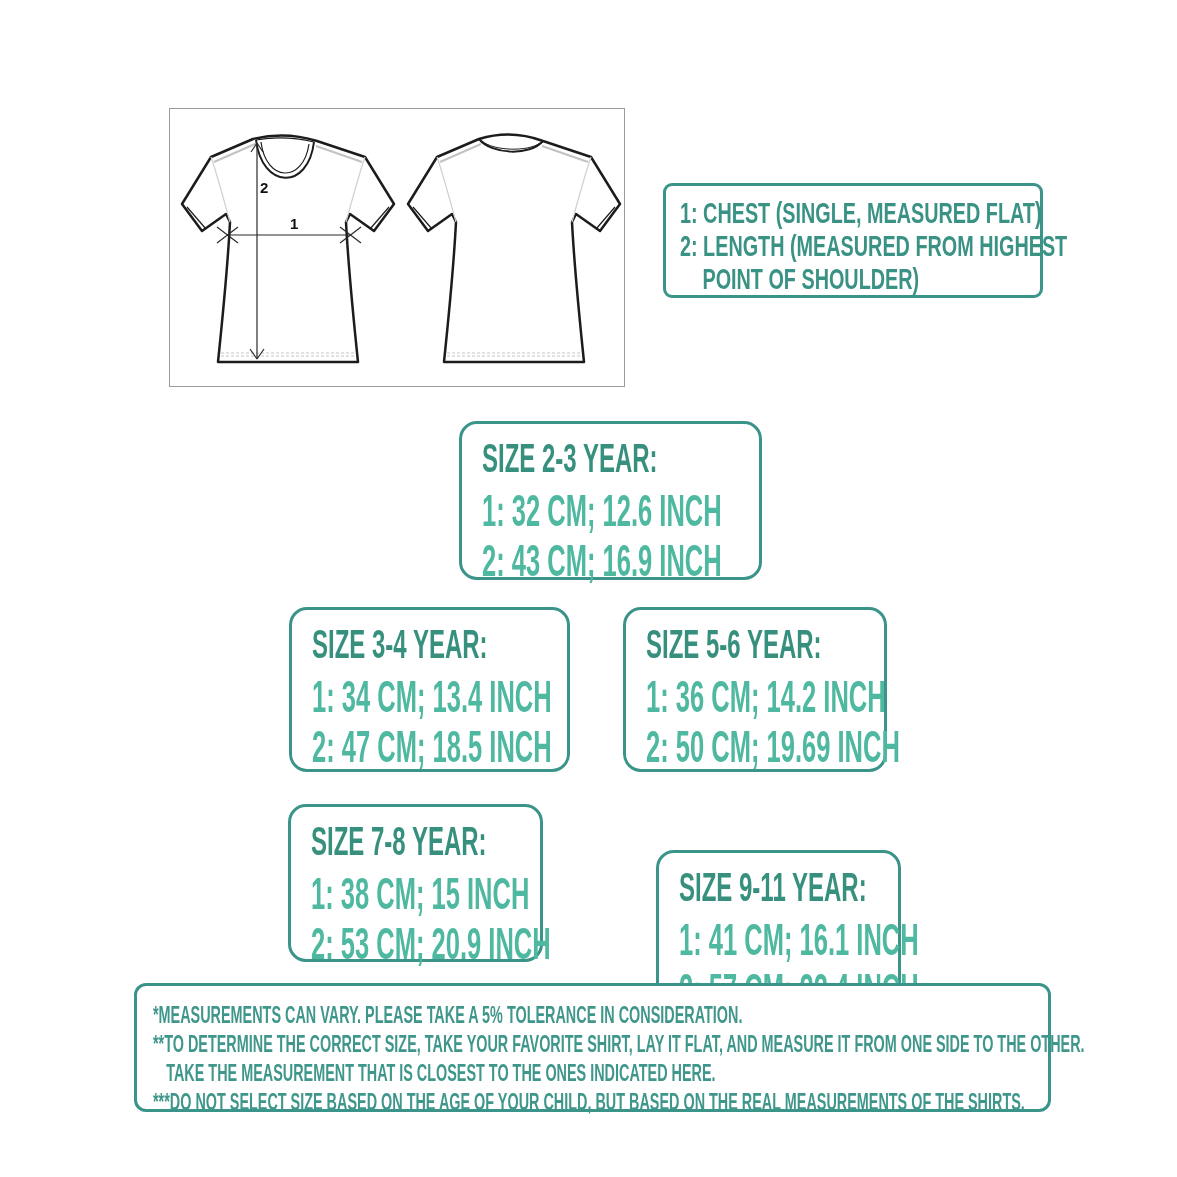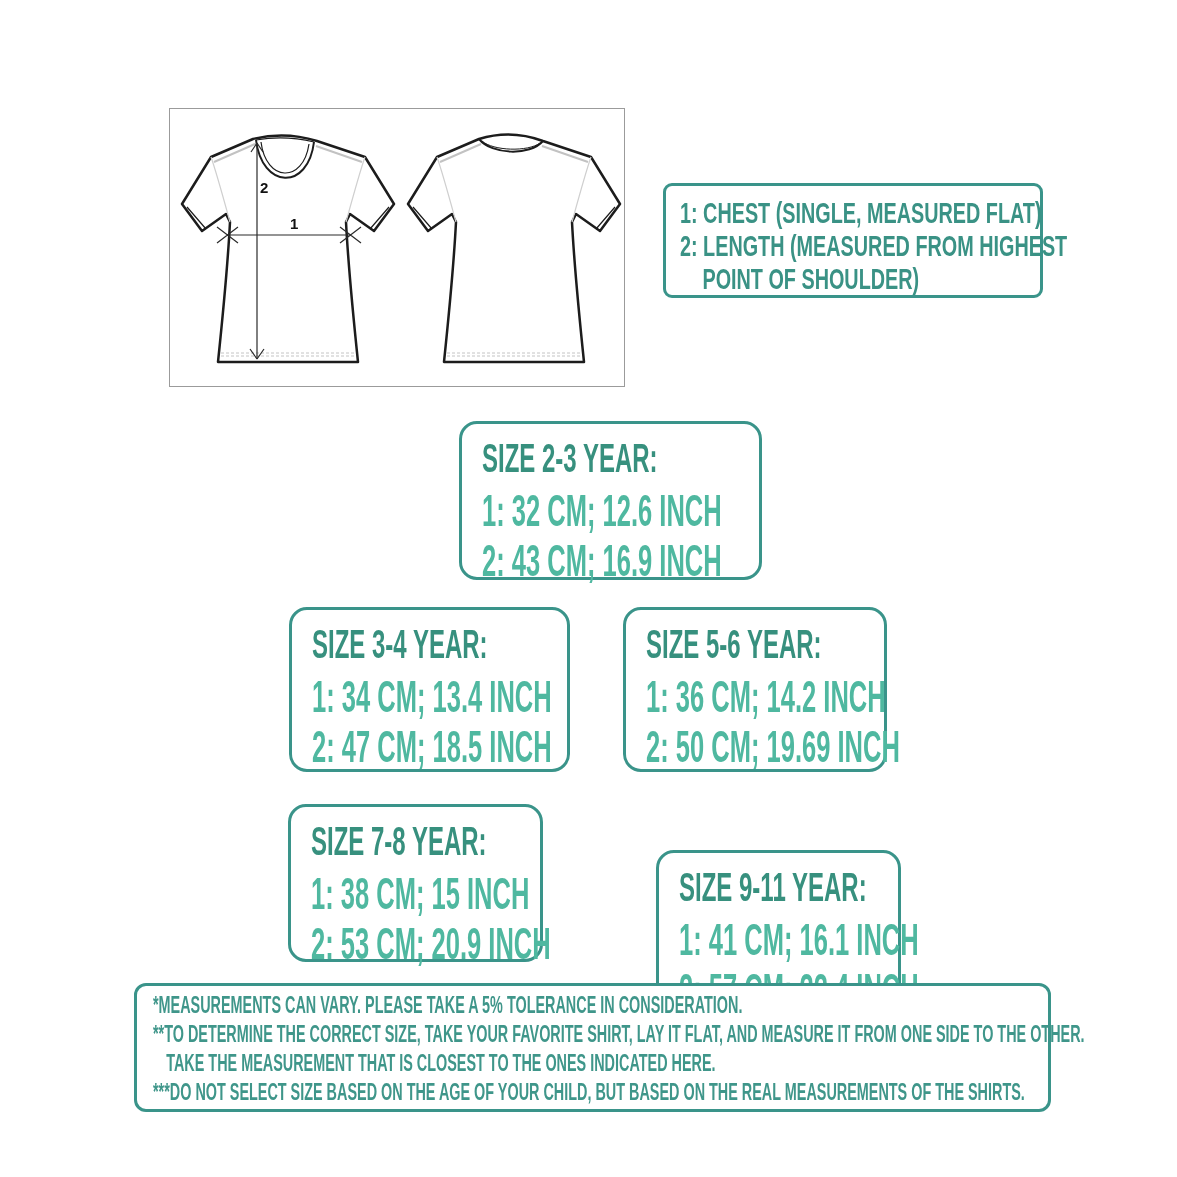--- a/index.html
+++ b/index.html
@@ -22,21 +22,21 @@
   
   .size-box{padding:14px 0 0 20px;}
   .size-title{font-size:40px;color:#37907e;transform:scaleX(.60);margin-bottom:8px;height:40px;}
   .size-value{font-size:44px;color:#4fb8a0;transform:scaleX(.58);height:50px;line-height:50px;}
   .box-s23{left:459px;top:421px;width:303px;height:159px;}
   .box-s34{left:289px;top:607px;width:281px;height:165px;}
   .box-s56{left:623px;top:607px;width:264px;height:165px;}
   .box-s78{left:288px;top:804px;width:255px;height:158px;}
   .box-s911{left:656px;top:806px;width:245px;height:156px;margin-top:44px;}
   
-  .notes-box{left:134px;top:983px;width:917px;height:129px;border-radius:12px;padding:4px 0 0 16px;}
+  .notes-box{left:134px;top:983px;width:917px;height:129px;border-radius:12px;padding:14px 0 0 16px;}
   .note-line{font-size:24px;color:#3f968a;transform:scaleX(.60);height:29px;line-height:29px;}
   .note-line.indent{padding-left:22px;}
   
   .diagram-frame{
     position:absolute;left:169px;top:108px;width:456px;height:279px;
     box-sizing:border-box;border:1px solid #9b9b9b;background:#ffffff;
   }
   .diagram-frame svg{display:block;}
 </style>
 </head>

